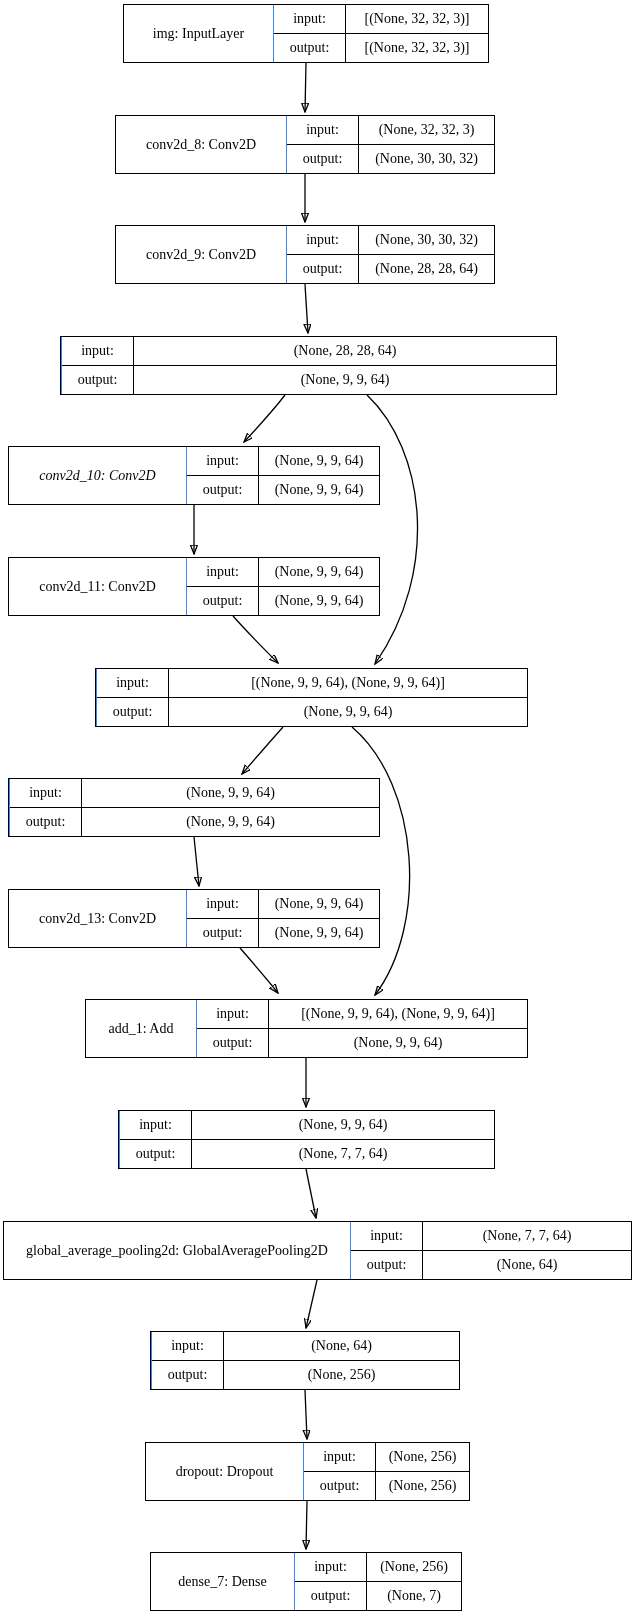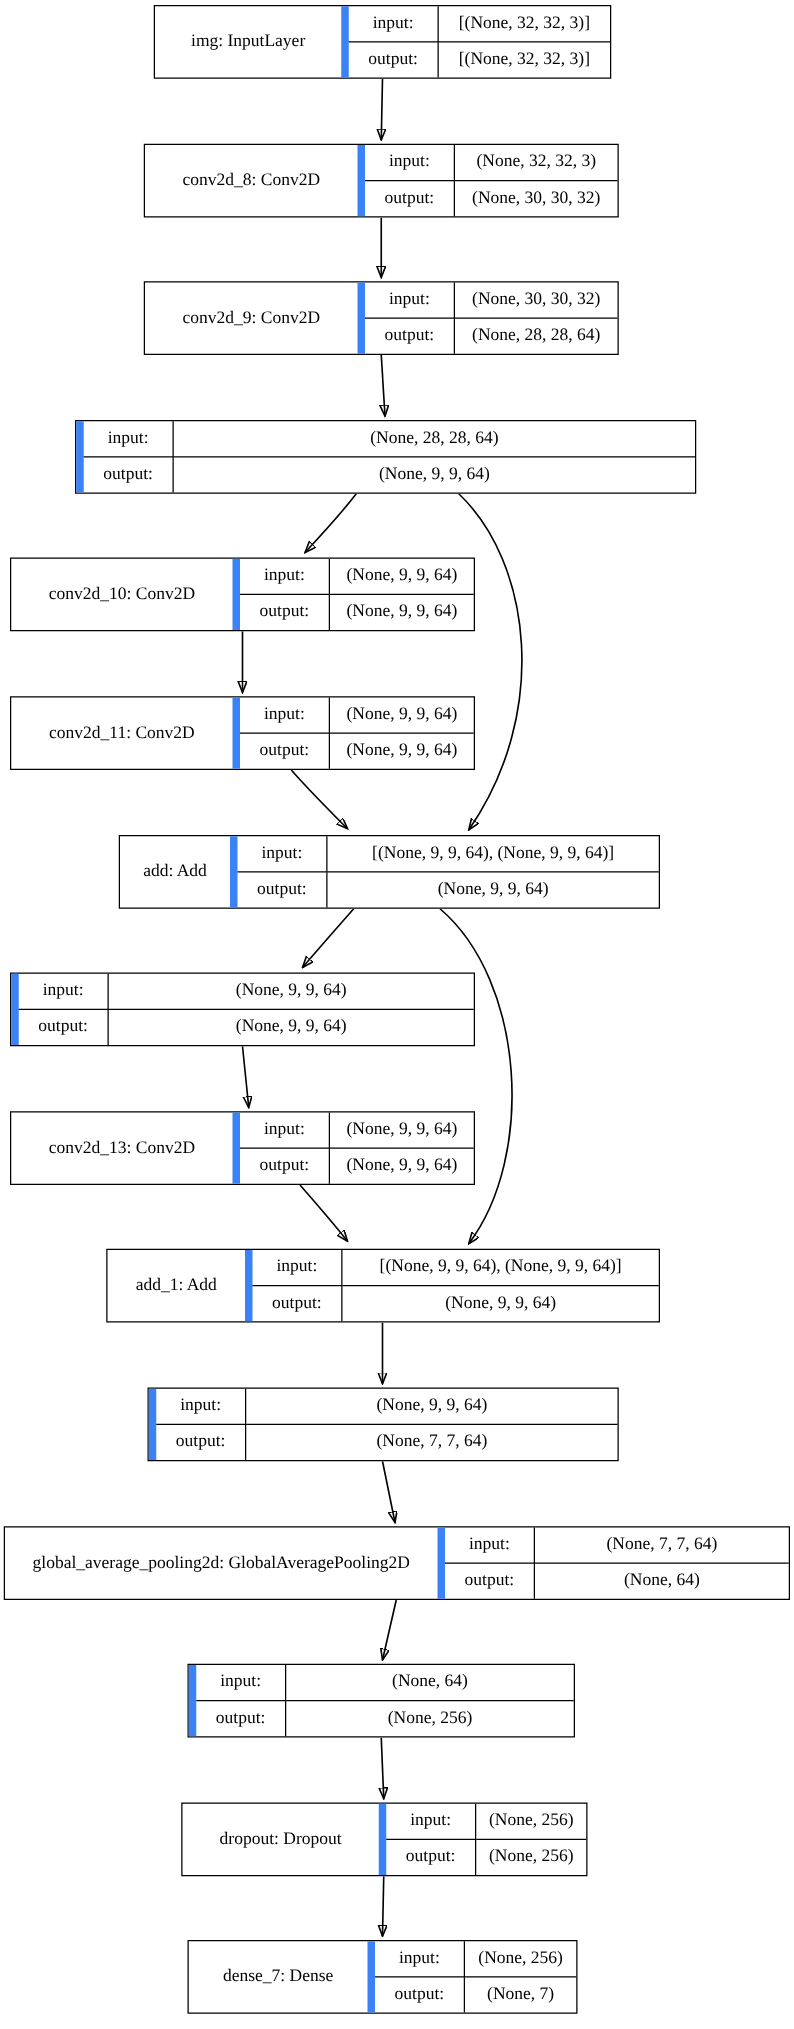--- a/index.html
+++ b/index.html
@@ -39,21 +39,21 @@
     box-sizing: border-box;
     padding: 0 4px;
     white-space: nowrap;
     overflow: hidden;
   }
   .io-grid {
     flex: 1;
     display: grid;
     grid-template-columns: 72px 1fr;
     grid-template-rows: 1fr 1fr;
-    border-left: 6px solid #3b82f6;
+    border-left: 1px solid #3b82f6;
   }
   .cell {
     display: flex;
     align-items: center;
     justify-content: center;
     box-sizing: border-box;
     padding: 0 5px;
     white-space: nowrap;
     overflow: hidden;
   }
@@ -117,39 +117,38 @@
   </div>
       <div class="node" style="left: 60px; top: 336px; width: 497px; height: 59px;">
     <div class="io-grid">
       <div class="cell io-label row-top in-label">input:</div>
       <div class="cell row-top in-shape">(None, 28, 28, 64)</div>
       <div class="cell io-label out-label">output:</div>
       <div class="cell out-shape">(None, 9, 9, 64)</div>
     </div>
   </div>
       <div class="node" style="left: 8px; top: 446px; width: 372px; height: 59px;">
-    <div class="name-cell" style="width: 177px;">conv2d_10: Conv2D</div>
+    <div class="name-cell" style="width: 177px; font-style: italic;">conv2d_10: Conv2D</div>
     <div class="io-grid">
       <div class="cell io-label row-top in-label">input:</div>
       <div class="cell row-top in-shape">(None, 9, 9, 64)</div>
       <div class="cell io-label out-label">output:</div>
       <div class="cell out-shape">(None, 9, 9, 64)</div>
     </div>
   </div>
       <div class="node" style="left: 8px; top: 557px; width: 372px; height: 59px;">
     <div class="name-cell" style="width: 177px;">conv2d_11: Conv2D</div>
     <div class="io-grid">
       <div class="cell io-label row-top in-label">input:</div>
       <div class="cell row-top in-shape">(None, 9, 9, 64)</div>
       <div class="cell io-label out-label">output:</div>
       <div class="cell out-shape">(None, 9, 9, 64)</div>
     </div>
   </div>
       <div class="node" style="left: 95px; top: 668px; width: 433px; height: 59px;">
-    <div class="name-cell" style="width: 88px;">add: Add</div>
     <div class="io-grid">
       <div class="cell io-label row-top in-label">input:</div>
       <div class="cell row-top in-shape">[(None, 9, 9, 64), (None, 9, 9, 64)]</div>
       <div class="cell io-label out-label">output:</div>
       <div class="cell out-shape">(None, 9, 9, 64)</div>
     </div>
   </div>
       <div class="node" style="left: 8px; top: 778px; width: 372px; height: 59px;">
     <div class="io-grid">
       <div class="cell io-label row-top in-label">input:</div>

